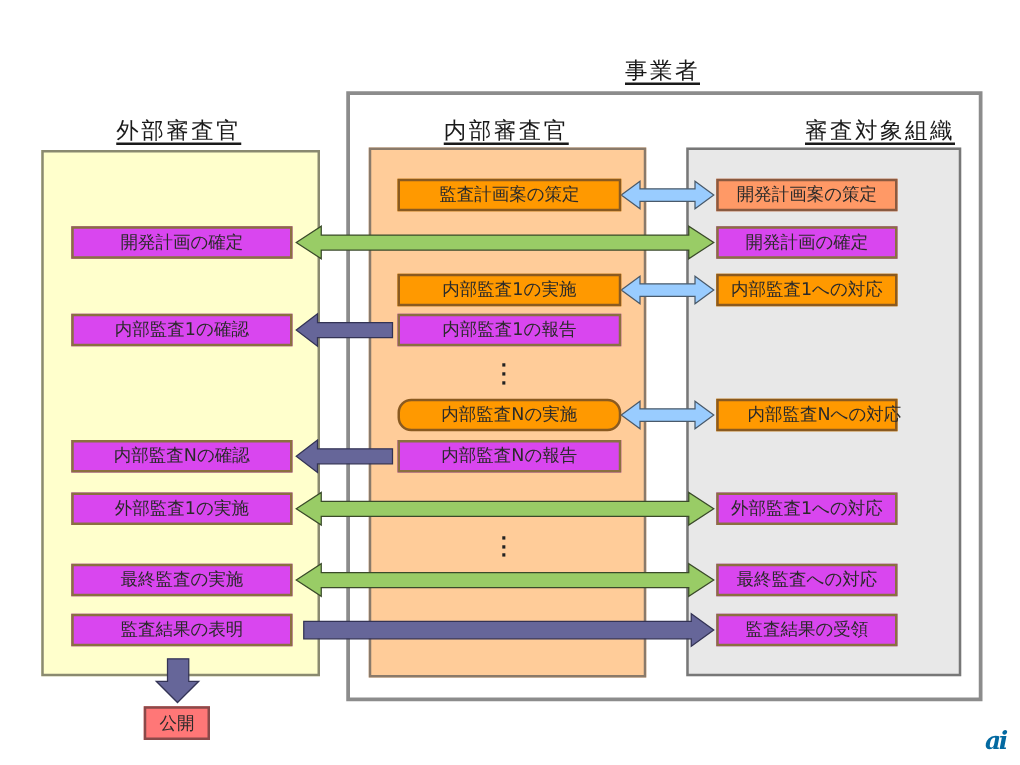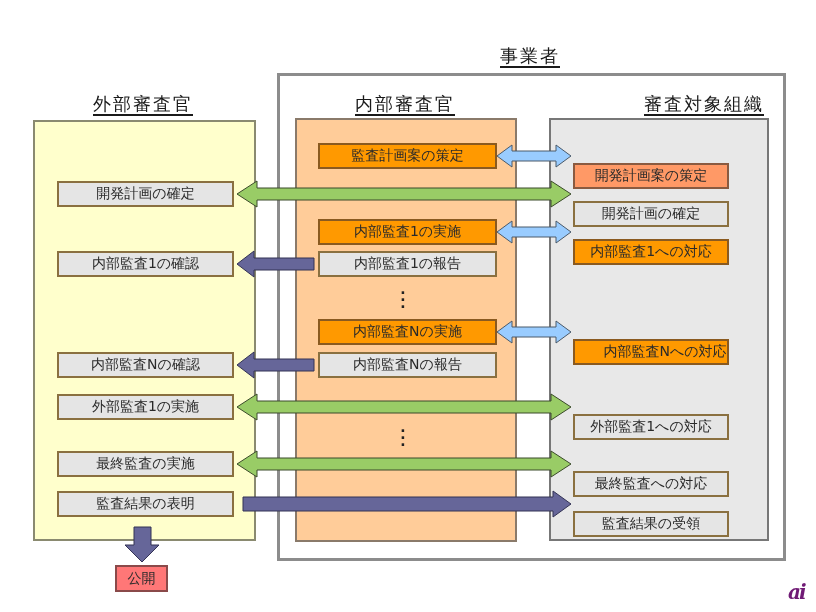--- a/index.html
+++ b/index.html
@@ -18,35 +18,35 @@
   }
   .panel { position: absolute; box-sizing: border-box; border: 2px solid #7a7a6a; }
   .panel-left { left: 33px; top: 120px; width: 223px; height: 421px; background: #ffffcc; border-color: #8a8a70; }
   .panel-mid { left: 295px; top: 118px; width: 222px; height: 424px; background: #ffcc99; border-color: #8a7a6a; }
   .panel-right { left: 549px; top: 118px; width: 220px; height: 423px; background: #e8e8e8; border-color: #777777; }
   .item {
     position: absolute; box-sizing: border-box; height: 26px;
     border: 2px solid #a16207; display: flex; align-items: center; justify-content: center;
     font-size: 14px; color: #2a2a2a; white-space: nowrap;
   }
-  .yellow { background: #e5e5e5; border-color: #8a7040; }
+  .yellow { background: #d946ef; border-color: #8a7040; }
   .orange { background: #ff9900; border-color: #8a5a20; }
   .salmon { background: #ff9966; border-color: #8a5a40; }
   .pink { background: #ff7777; border-color: #8a4a4a; }
   .col-left { left: 57px; width: 177px; }
   .col-mid { left: 318px; width: 179px; }
-  .col-right { left: 573px; width: 156px; margin-top: 20px; }
+  .col-right { left: 573px; width: 145px; }
   .dots {
     position: absolute; left: 396px; width: 14px; text-align: center;
     font-size: 14px; line-height: 7px; color: #222; font-weight: bold;
   }
   svg.arrows { position: absolute; left: 0; top: 0; width: 816px; height: 612px; pointer-events: none; }
   .logo {
     position: absolute; left: 788px; top: 580px; font-family: "DejaVu Serif", serif;
-    font-style: italic; font-weight: bold; font-size: 20px; color: #701a75; letter-spacing: -2px;
+    font-style: italic; font-weight: bold; font-size: 20px; color: #0369a1; letter-spacing: -2px;
   }
 </style>
 </head>
 <body>
 
 <div class="title" style="left:530px; top:44px;">事業者</div>
 
 <div class="outer-box"></div>
 
 <div class="title" style="left:143px; top:92px;">外部審査官</div>
@@ -84,21 +84,21 @@
 <div class="item yellow col-left" style="top:251px;">内部監査1の確認</div>
 <div class="item yellow col-left" style="top:352px;">内部監査Nの確認</div>
 <div class="item yellow col-left" style="top:394px;">外部監査1の実施</div>
 <div class="item yellow col-left" style="top:451px;">最終監査の実施</div>
 <div class="item yellow col-left" style="top:491px;">監査結果の表明</div>
 
 <div class="item orange col-mid" style="top:143px;">監査計画案の策定</div>
 <div class="item orange col-mid" style="top:219px;">内部監査1の実施</div>
 <div class="item yellow col-mid" style="top:251px;">内部監査1の報告</div>
 <div class="dots" style="top:290px;">·<br>·<br>·</div>
-<div class="item orange col-mid" style="top:319px;">内部監査Nの実施</div>
+<div class="item orange col-mid" style="top:319px;border-radius:11px;">内部監査Nの実施</div>
 <div class="item yellow col-mid" style="top:352px;">内部監査Nの報告</div>
 <div class="dots" style="top:428px;">·<br>·<br>·</div>
 
 <div class="item salmon col-right" style="top:143px;">開発計画案の策定</div>
 <div class="item yellow col-right" style="top:181px;">開発計画の確定</div>
 <div class="item orange col-right" style="top:219px;">内部監査1への対応</div>
 <div class="item orange col-right" style="top:319px;padding-left:28px;">内部監査Nへの対応</div>
 <div class="item yellow col-right" style="top:394px;">外部監査1への対応</div>
 <div class="item yellow col-right" style="top:451px;">最終監査への対応</div>
 <div class="item yellow col-right" style="top:491px;">監査結果の受領</div>

